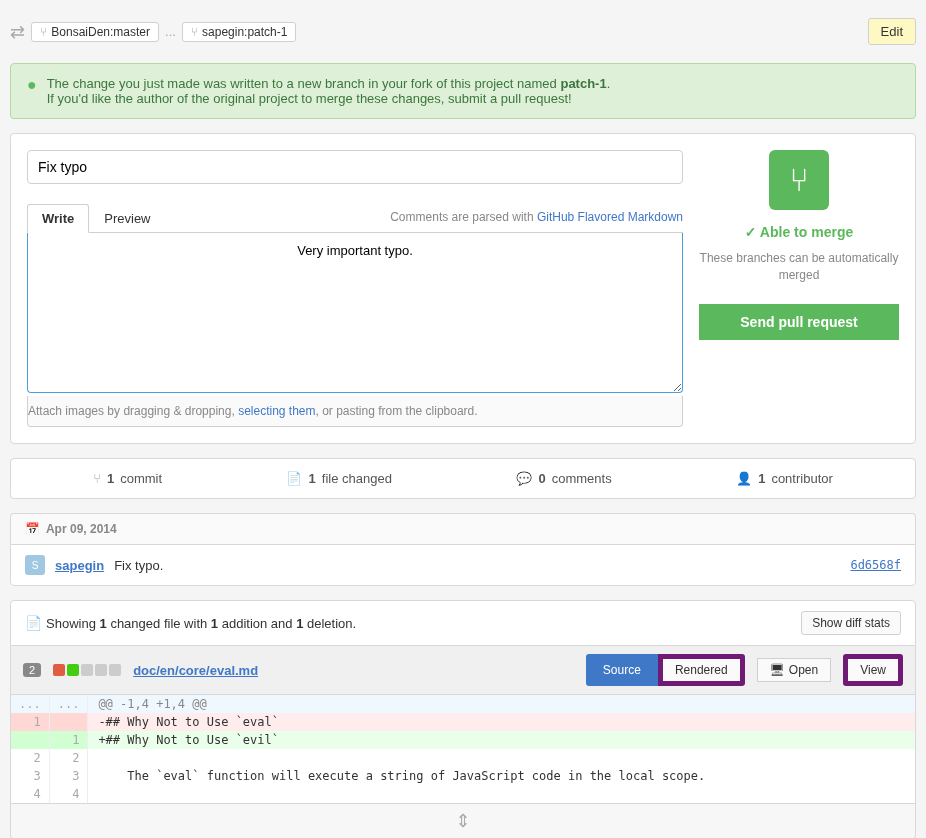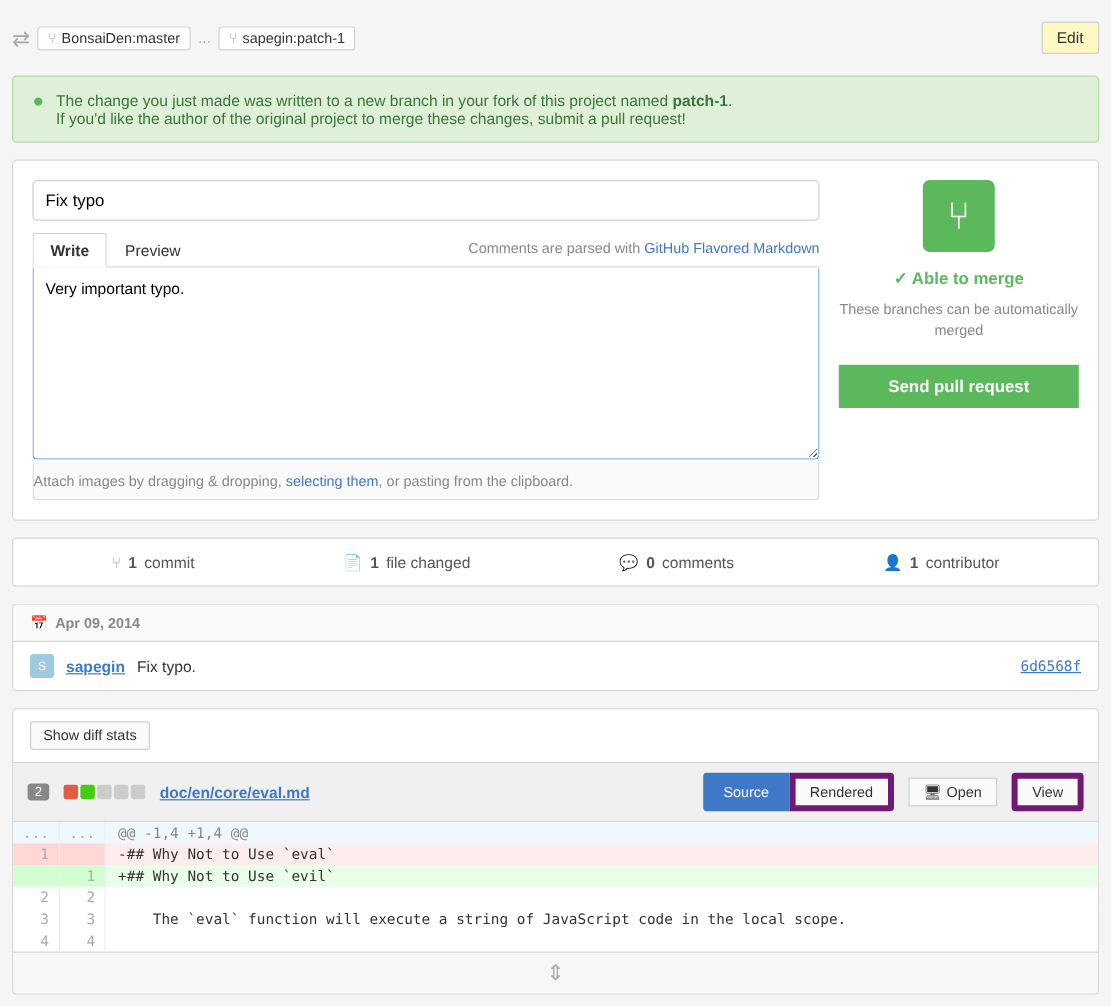--- a/index.html
+++ b/index.html
@@ -80,21 +80,21 @@
       flex-direction: column;
       align-items: center;
       gap: 10px;
     }
     .title-input {
       width: 100%;
       padding: 8px 10px;
       border: 1px solid #d0d0d0;
       border-radius: 4px;
       font-size: 14px;
-      margin-bottom: 10px;
+      margin-bottom: 20px;
       outline: none;
     }
 
     
     .tab-bar {
       display: flex;
       border-bottom: 1px solid #d0d0d0;
       margin-bottom: 0;
     }
     .tab {
@@ -127,20 +127,21 @@
       width: 100%;
       height: 160px;
       padding: 10px;
       border: 1px solid #4a9eda;
       border-top: none;
       border-radius: 0 0 4px 4px;
       font-size: 13px;
       resize: vertical;
       outline: none;
       font-family: inherit;
+      text-align: center;
     }
     .attach-bar {
       border: 1px solid #d0d0d0;
       border-top: none;
       border-radius: 0 0 4px 4px;
       padding: 8px 0;
       font-size: 12px;
       color: #888;
       background: #fafafa;
     }
@@ -487,20 +488,24 @@
 </div>
 
 <div class="commit-row">
   <div class="avatar" style="background:#a0c8e0;">S</div>
   <a href="#" class="commit-author">sapegin</a>
   <span class="commit-message">Fix typo.</span>
   <a href="#" class="commit-sha">6d6568f</a>
 </div>
 
 <div class="diff-header">
+  <div>
+    <span style="font-size:14px;">📄</span>
+    <span>Showing </span><strong>1</strong><span> changed file with </span><strong>1</strong><span> addition and </span><strong>1</strong><span> deletion.</span>
+  </div>
   <button class="show-diff-btn">Show diff stats</button>
 </div>
 
 <div class="file-diff">
   <div class="file-diff-header">
     <span class="file-num">2</span>
     <div class="diff-squares">
       <div class="sq-red"></div>
       <div class="sq-green"></div>
       <div class="sq-gray"></div>

